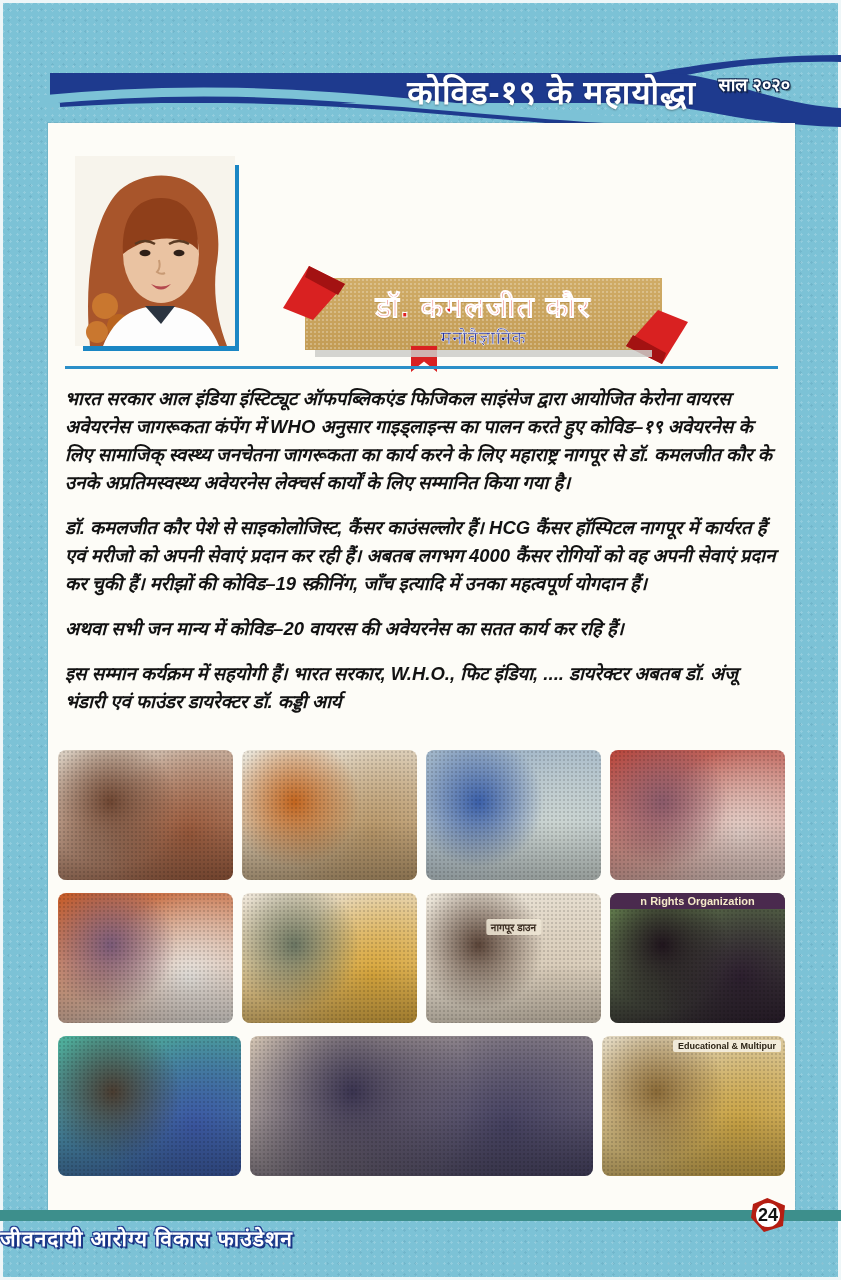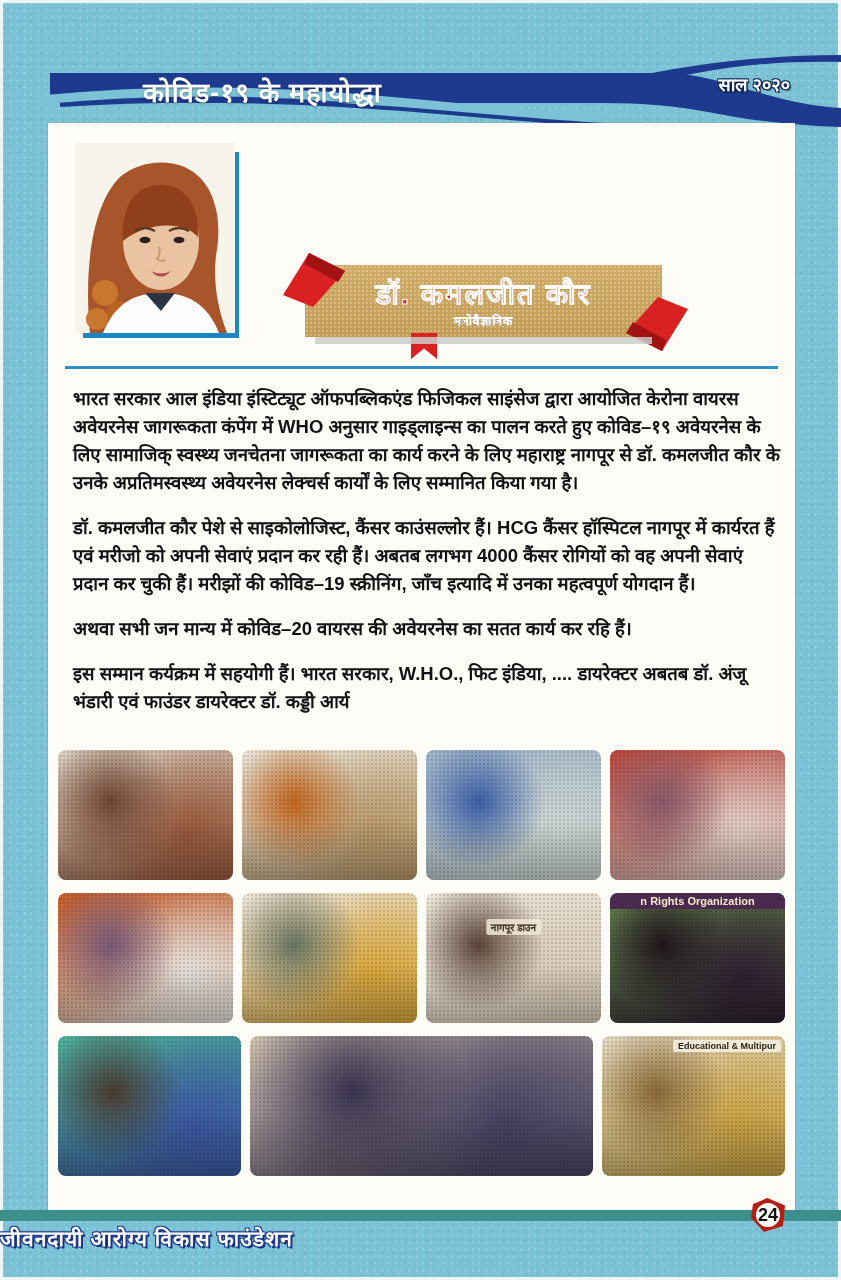--- a/index.html
+++ b/index.html
@@ -14,35 +14,35 @@
       radial-gradient(rgba(255,255,255,.16) 1px, transparent 1.2px),
       radial-gradient(rgba(22,80,110,.10) 1px, transparent 1.2px),
       #7cc2d6;
     background-size:7px 7px, 11px 11px;
     background-position:0 0, 3px 4px;
     box-shadow:inset 0 0 0 3px #eef6f8;
   }
   
   .hdr-svg{position:absolute;left:0;top:0;width:841px;height:150px;}
   .hdr-title{
-    position:absolute;left:143px;top:76px;width:560px;height:34px;line-height:34px;
-    text-align:left;font-size:27px;font-weight:bold;color:#ffffff;letter-spacing:1px;
+    position:absolute;left:136px;top:76px;width:560px;height:34px;line-height:34px;
+    text-align:right;font-size:33px;font-weight:bold;color:#ffffff;letter-spacing:1px;
     text-shadow:0 1px 2px rgba(0,0,0,.35);
   }
   .year-badge{
     position:absolute;left:680px;top:73px;width:110px;height:24px;line-height:24px;
     text-align:right;font-size:18px;font-weight:bold;color:#ffffff;
     text-shadow:-1px -1px 0 #10254e,1px -1px 0 #10254e,-1px 1px 0 #10254e,1px 1px 0 #10254e,2px 2px 1px rgba(0,0,0,.4);
   }
   
   .card{
     position:absolute;left:48px;top:123px;width:747px;height:1092px;
     background:#fdfcf7;box-shadow:0 0 0 1px rgba(40,80,100,.12);
   }
-  .hero{position:relative;height:245px;}
+  .hero{position:relative;height:245px;margin-top:13px;}
   .portrait{
     position:absolute;left:27px;top:20px;width:160px;height:190px;background:#f7f4ec;
     box-shadow:6px 7px 0 -2px #1a86c4;overflow:hidden;
   }
   .portrait svg{display:block;}
   
   .banner{
     position:absolute;left:257px;top:142px;width:357px;height:72px;
     background:
       radial-gradient(rgba(255,255,255,.25) 1px, transparent 1.3px),
@@ -57,29 +57,29 @@
   .bookmark{
     position:absolute;left:106px;bottom:-22px;width:26px;height:26px;background:#d92121;
     clip-path:polygon(0 0,100% 0,100% 100%,50% 60%,0 100%);
   }
   .profile-name{
     margin-top:8px;font-size:29px;font-weight:bold;color:#e01f1f;letter-spacing:2px;
     -webkit-text-stroke:1px #ffffff;
     text-shadow:0 1px 0 rgba(120,80,20,.35);
   }
   .profile-designation{
-    font-size:12px;font-weight:bold;color:#16259c;letter-spacing:1px;text-align:center;
+    font-size:18px;font-weight:normal;color:#16259c;letter-spacing:1px;text-align:center;
     -webkit-text-stroke:.5px #ffffff;
   }
   .divider{position:absolute;left:17px;top:243px;width:713px;height:3px;background:#2b8fc8;}
   
   .text-block{position:absolute;left:13px;top:262px;width:722px;}
   .para{
     font-size:18.5px;font-weight:bold;color:#121212;line-height:28px;
-    margin:0 0 17px 12px;text-align:left;
+    margin:0 0 17px 4px;text-align:left;font-style:italic;
   }
   
   .photo-grid{position:absolute;left:10px;top:627px;width:727px;}
   .prow{display:grid;gap:9px;margin-bottom:13px;}
   .prow-4{grid-template-columns:repeat(4,1fr);height:130px;}
   .prow-3{grid-template-columns:183px 1fr 183px;height:140px;}
   .photo{position:relative;overflow:hidden;border-radius:8px;background:#999;}
   .photo::before{
     content:"";position:absolute;inset:0;
     background:linear-gradient(transparent 55%, rgba(0,0,0,.28));

